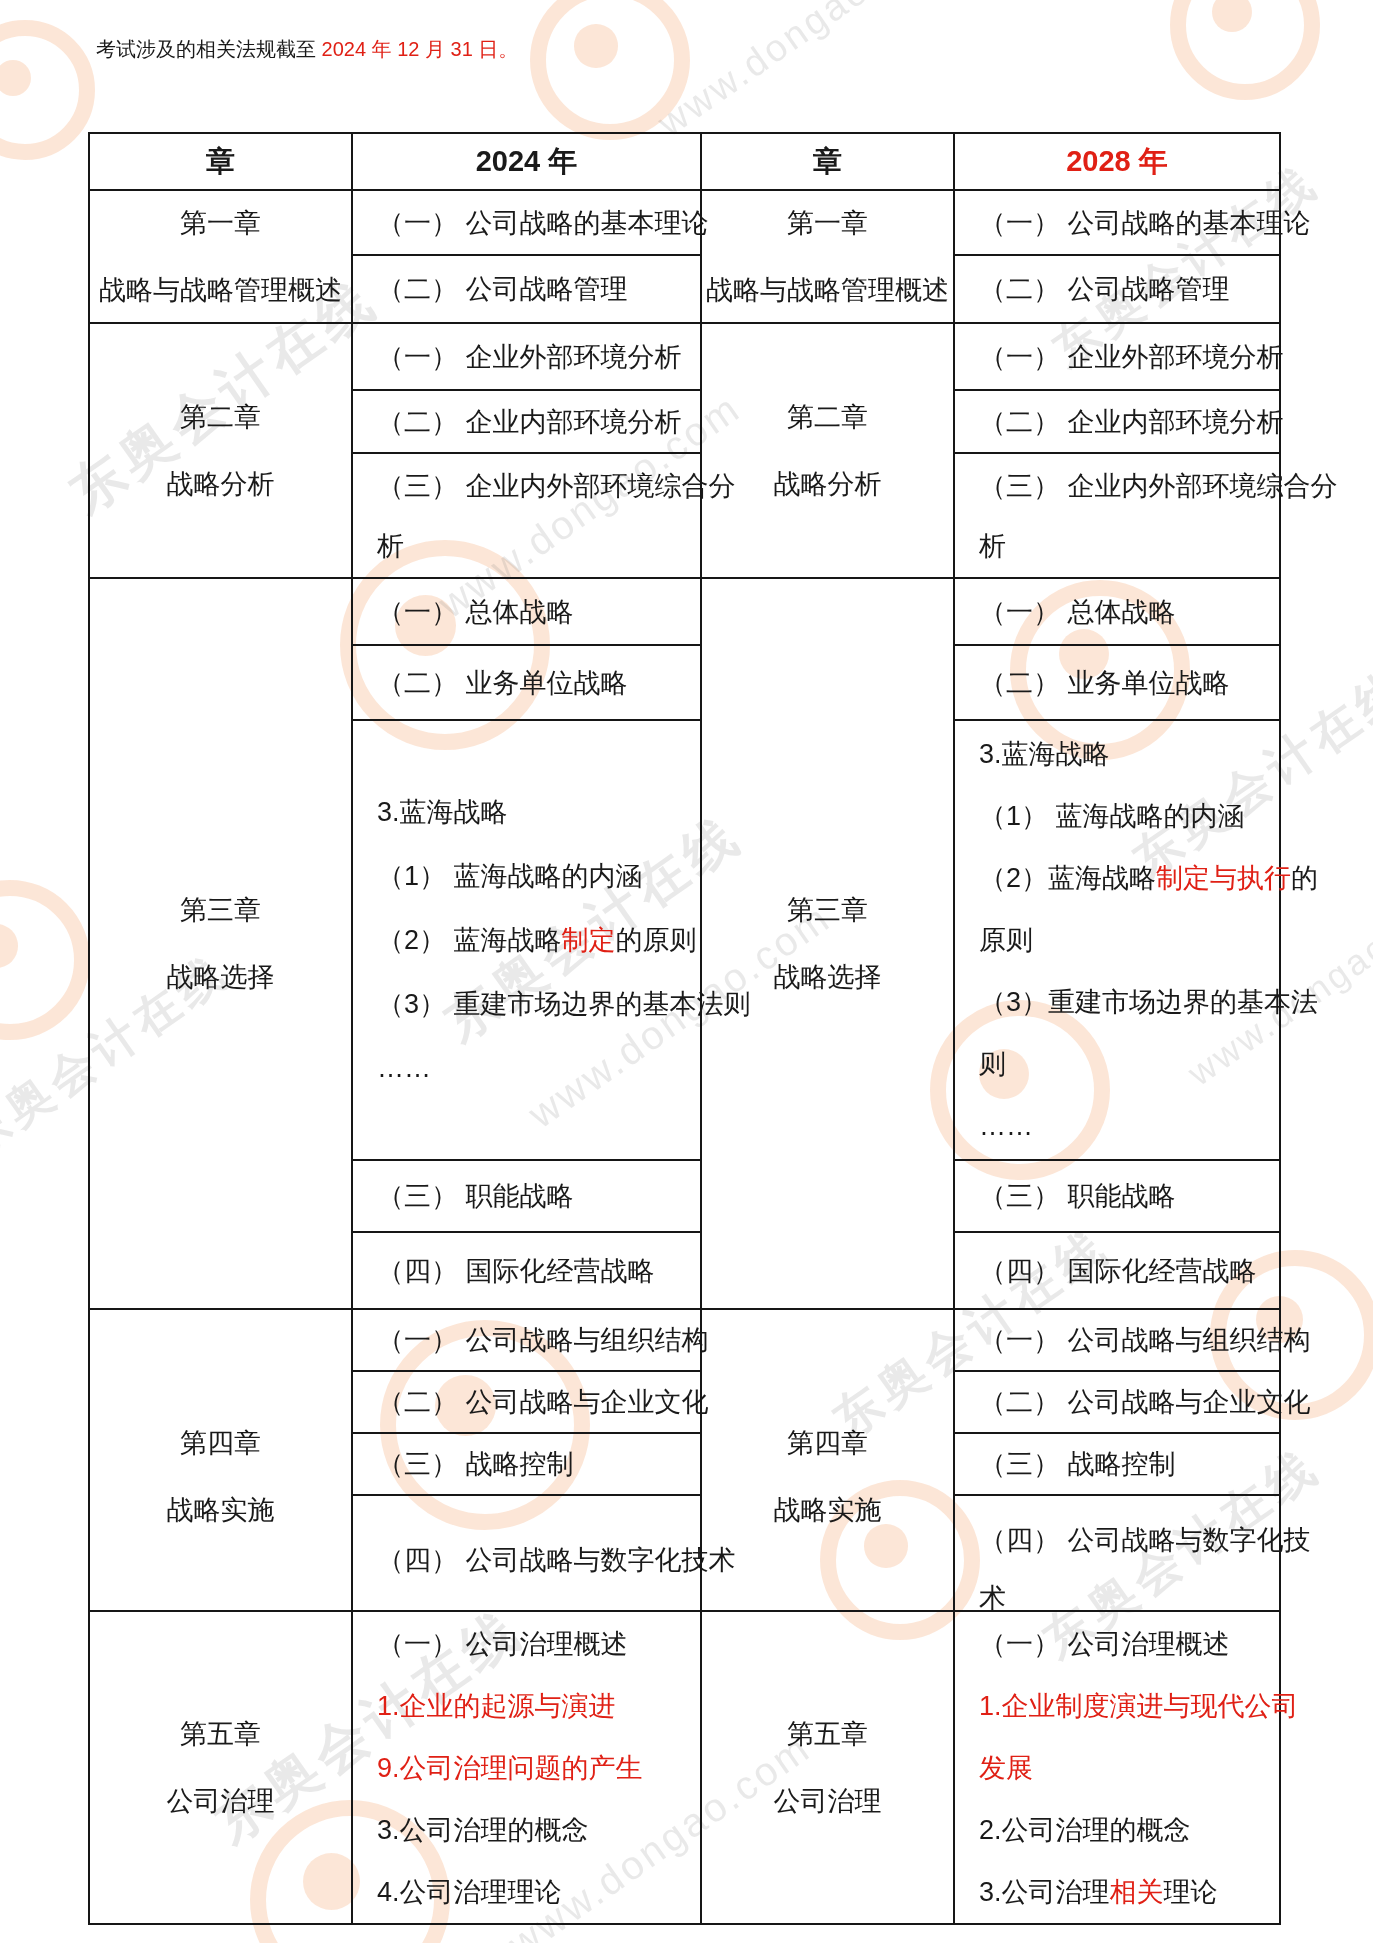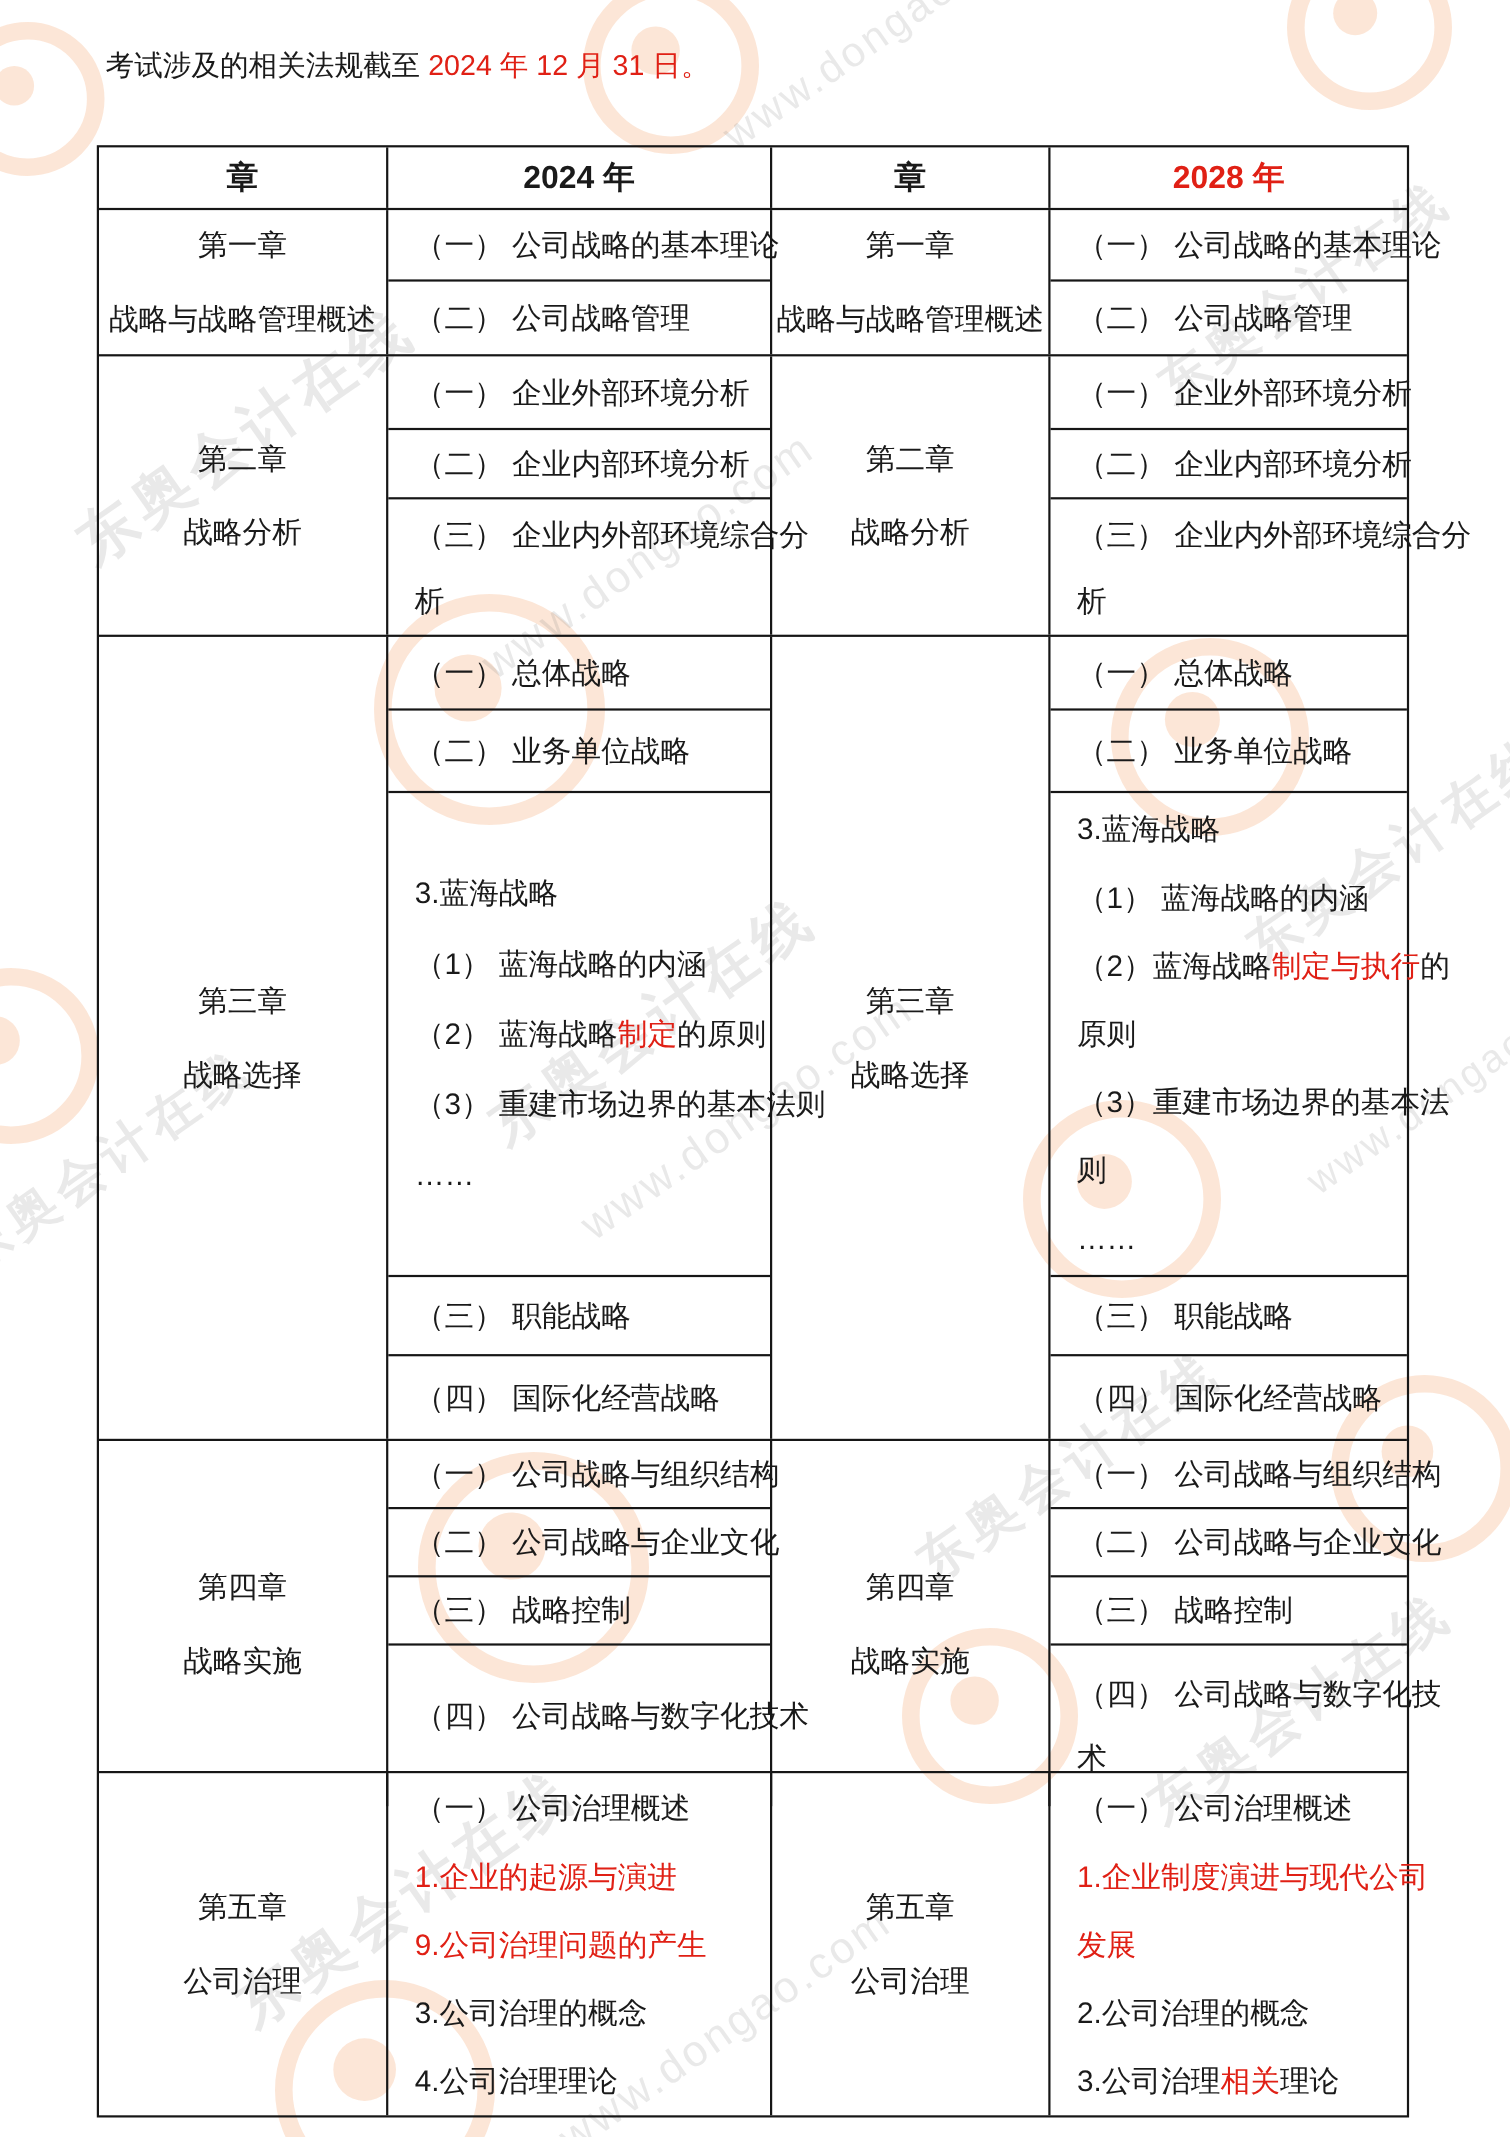--- a/index.html
+++ b/index.html
@@ -18,21 +18,21 @@
   .wm-logo{
     position:absolute;border-radius:50%;
     border:16px solid var(--wmorange,rgba(244,164,110,.28));
     box-sizing:border-box;
   }
   .wm-logo::after{
     content:"";position:absolute;left:22%;top:22%;width:34%;height:34%;
     border-radius:50%;background:var(--wmorange,rgba(244,164,110,.28));
   }
   
-  #intro{position:absolute;left:96px;top:16px;z-index:2;font-size:26px;white-space:nowrap;}
+  #intro{position:absolute;left:96px;top:16px;z-index:2;font-size:20px;white-space:nowrap;}
   #intro .red{color:var(--red,#e02015);}
   
   #doc-table{
     position:absolute;left:88px;top:132px;width:1189px;z-index:1;
     border:2px solid var(--line,#161616);box-sizing:content-box;background:transparent;
   }
   .trow{display:grid;grid-template-columns:261px 349px 253px 326px;}
   .trow:not(:last-child){border-bottom:2px solid var(--line,#161616);}
   .cell{box-sizing:border-box;min-width:0;}
   .cell + .cell{border-left:2px solid var(--line,#161616);}

